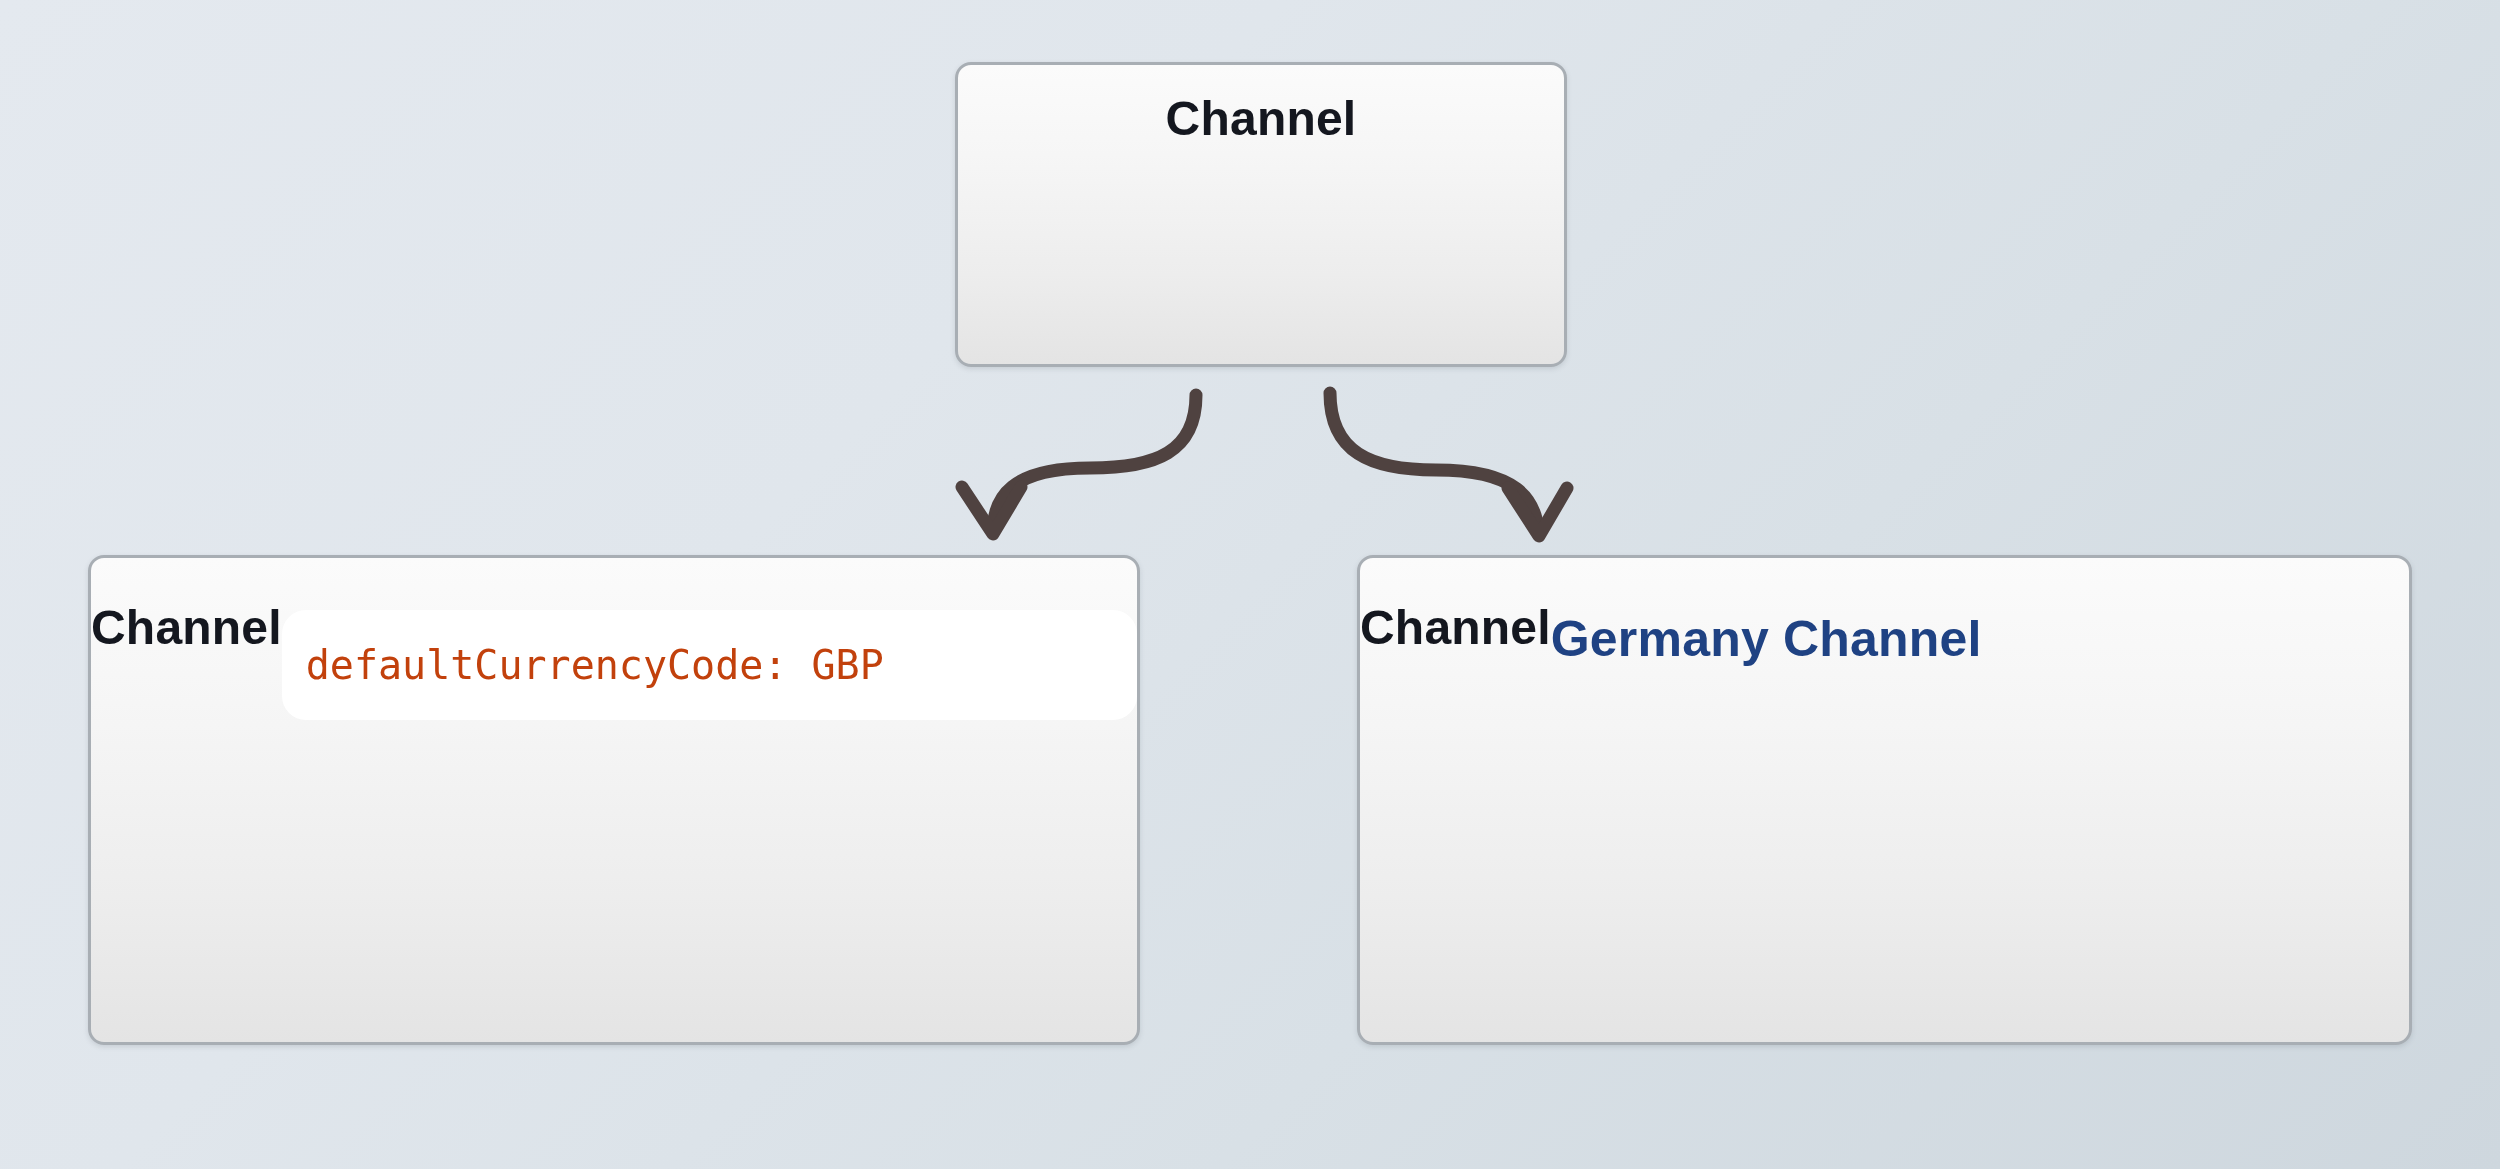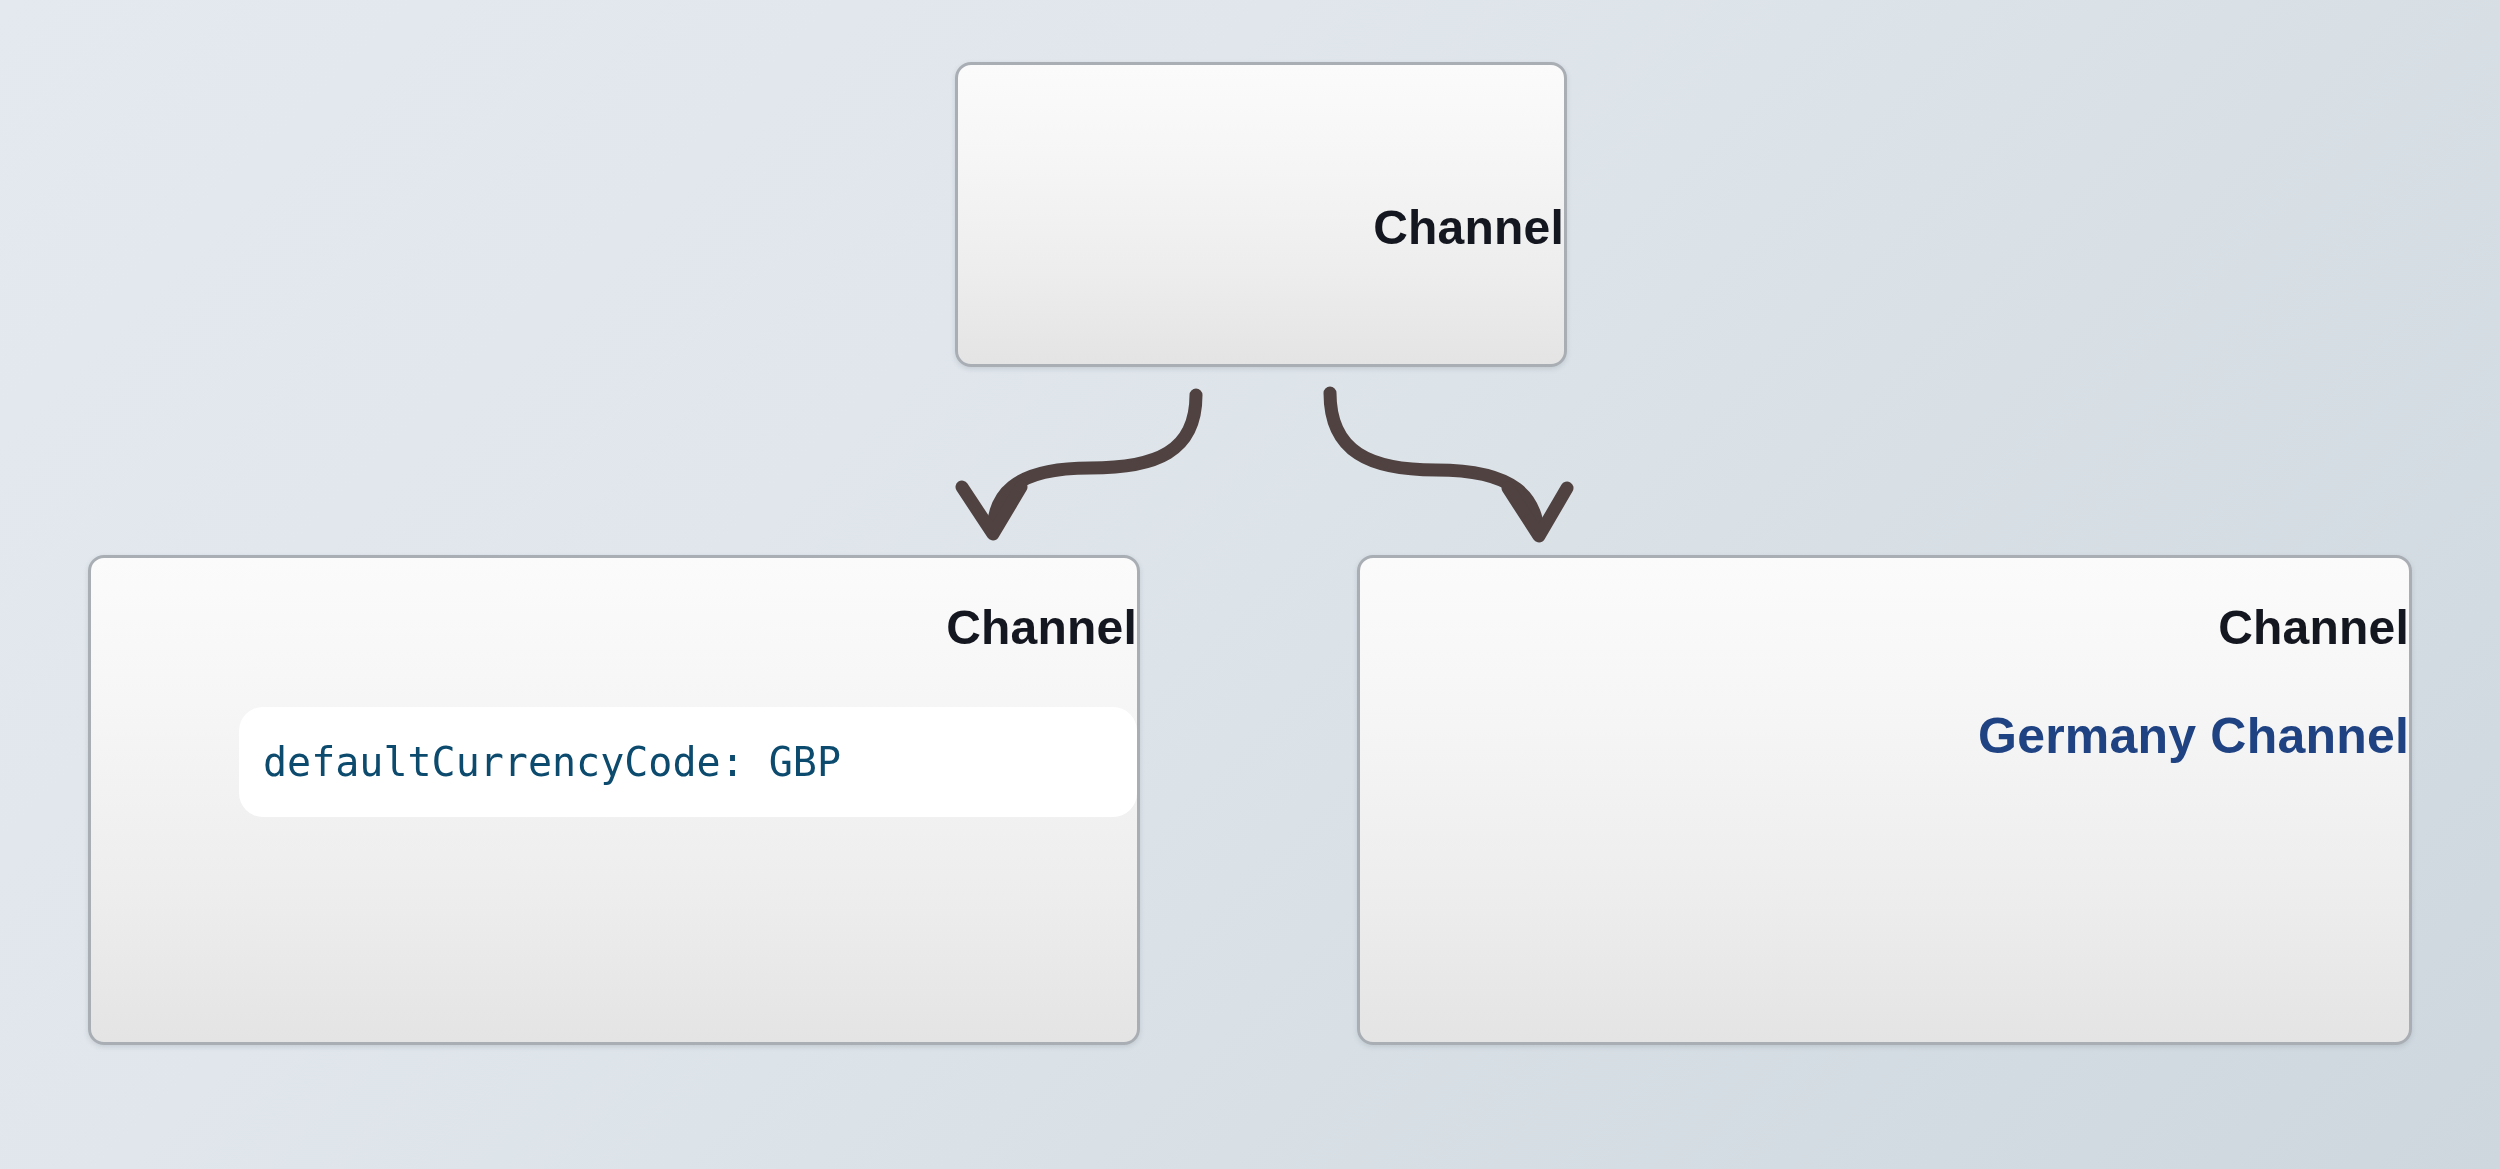--- a/index.html
+++ b/index.html
@@ -32,22 +32,21 @@
 
   
   .node {
     position: absolute;
     box-sizing: border-box;
     border: 3px solid #a8aeb4;
     border-radius: 14px;
     background: linear-gradient(180deg, #fbfbfb 0%, #f6f6f6 30%, #ededed 70%, #e4e4e4 100%);
     box-shadow: 0 2px 5px rgba(90, 100, 110, 0.18);
     display: flex;
-    flex-direction: column;
-    align-items: flex-end;
+    align-items: flex-start;
   }
 
   .node-type {
     color: #14171f;
     font-weight: bold;
     letter-spacing: 0.2px;
     text-align: center;
     white-space: nowrap;
   }
 
@@ -55,21 +54,21 @@
     color: #1f4283;
     font-weight: bold;
     letter-spacing: 0.2px;
     text-align: center;
     white-space: nowrap;
   }
 
   .node-attr {
     background: #ffffff;
     border-radius: 24px;
-    color: #0c4a6e;
+    color: #c2410c;
     font-family: "DejaVu Sans Mono", "Liberation Mono", monospace;
     display: flex;
     align-items: center;
     white-space: nowrap;
     box-sizing: border-box;
   }
 
   
   #node-root {
     left: 955px;

